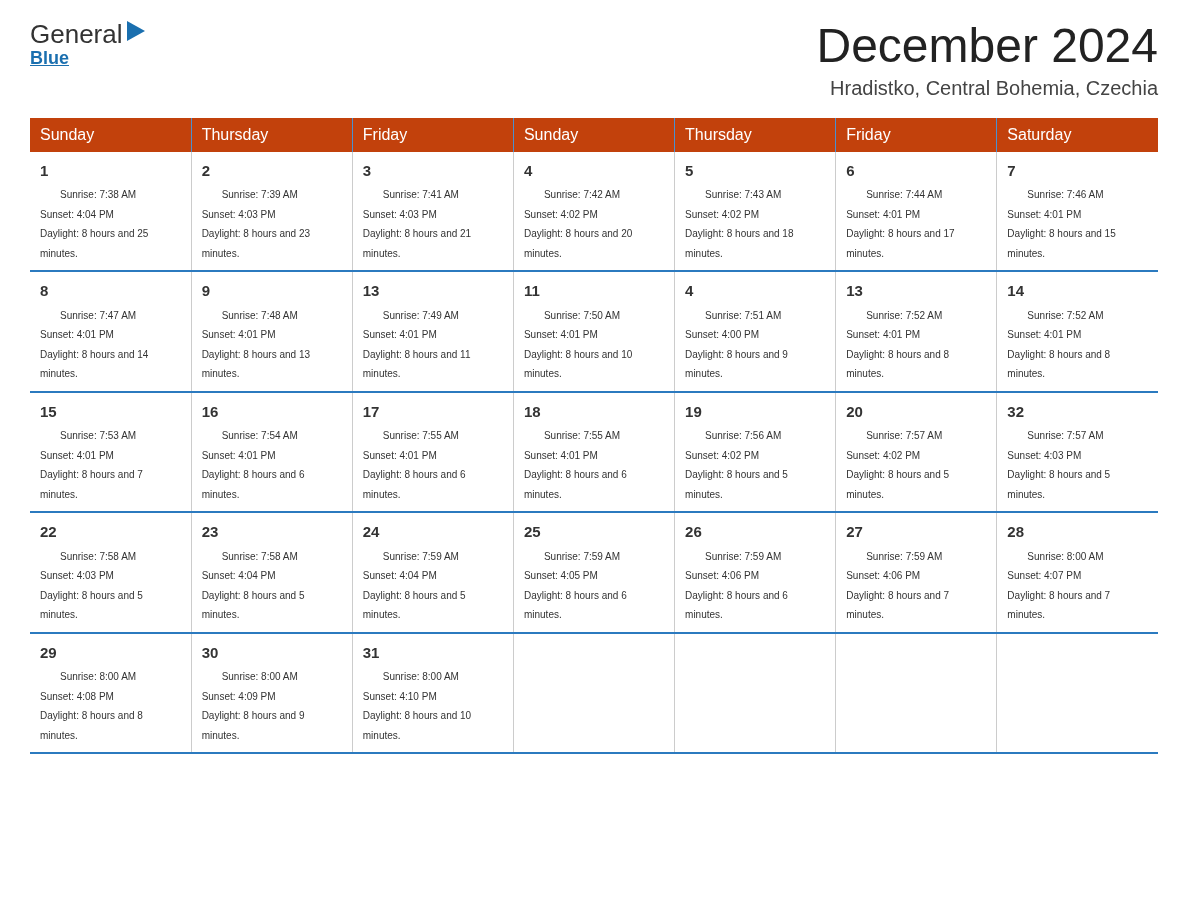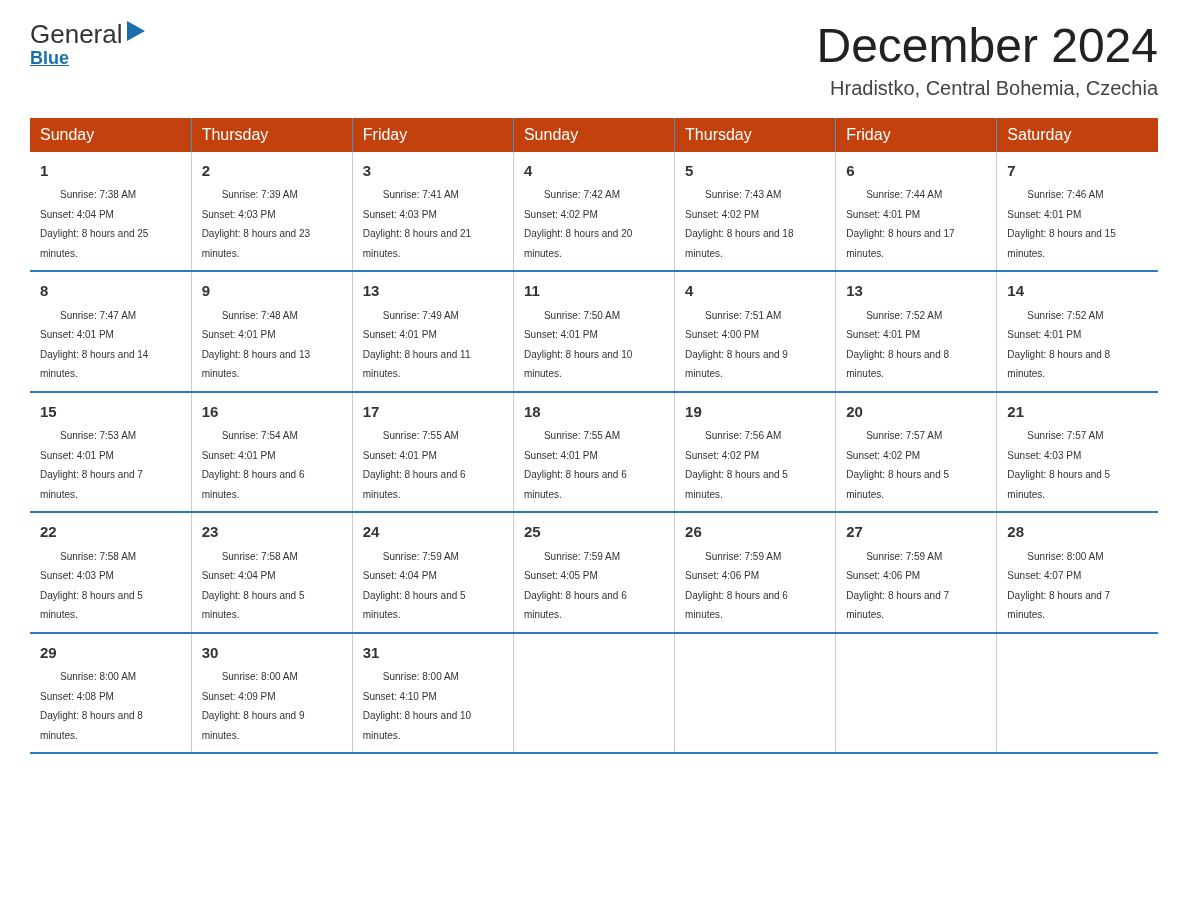--- a/index.html
+++ b/index.html
@@ -146,21 +146,21 @@
         <td><span class="day-num">13</span><span class="day-info">Sunrise: 7:52 AM<br>Sunset: 4:01 PM<br>Daylight: 8 hours and 8 minutes.</span></td>
         <td><span class="day-num">14</span><span class="day-info">Sunrise: 7:52 AM<br>Sunset: 4:01 PM<br>Daylight: 8 hours and 8 minutes.</span></td>
       </tr>
       <tr>
         <td><span class="day-num">15</span><span class="day-info">Sunrise: 7:53 AM<br>Sunset: 4:01 PM<br>Daylight: 8 hours and 7 minutes.</span></td>
         <td><span class="day-num">16</span><span class="day-info">Sunrise: 7:54 AM<br>Sunset: 4:01 PM<br>Daylight: 8 hours and 6 minutes.</span></td>
         <td><span class="day-num">17</span><span class="day-info">Sunrise: 7:55 AM<br>Sunset: 4:01 PM<br>Daylight: 8 hours and 6 minutes.</span></td>
         <td><span class="day-num">18</span><span class="day-info">Sunrise: 7:55 AM<br>Sunset: 4:01 PM<br>Daylight: 8 hours and 6 minutes.</span></td>
         <td><span class="day-num">19</span><span class="day-info">Sunrise: 7:56 AM<br>Sunset: 4:02 PM<br>Daylight: 8 hours and 5 minutes.</span></td>
         <td><span class="day-num">20</span><span class="day-info">Sunrise: 7:57 AM<br>Sunset: 4:02 PM<br>Daylight: 8 hours and 5 minutes.</span></td>
-        <td><span class="day-num">21</span><span class="day-info">Sunrise: 7:57 AM<br>Sunset: 4:03 PM<br>Daylight: 8 hours and 5 minutes.</span></td>
+        <td><span class="day-num">32</span><span class="day-info">Sunrise: 7:57 AM<br>Sunset: 4:03 PM<br>Daylight: 8 hours and 5 minutes.</span></td>
       </tr>
       <tr>
         <td><span class="day-num">22</span><span class="day-info">Sunrise: 7:58 AM<br>Sunset: 4:03 PM<br>Daylight: 8 hours and 5 minutes.</span></td>
         <td><span class="day-num">23</span><span class="day-info">Sunrise: 7:58 AM<br>Sunset: 4:04 PM<br>Daylight: 8 hours and 5 minutes.</span></td>
         <td><span class="day-num">24</span><span class="day-info">Sunrise: 7:59 AM<br>Sunset: 4:04 PM<br>Daylight: 8 hours and 5 minutes.</span></td>
         <td><span class="day-num">25</span><span class="day-info">Sunrise: 7:59 AM<br>Sunset: 4:05 PM<br>Daylight: 8 hours and 6 minutes.</span></td>
         <td><span class="day-num">26</span><span class="day-info">Sunrise: 7:59 AM<br>Sunset: 4:06 PM<br>Daylight: 8 hours and 6 minutes.</span></td>
         <td><span class="day-num">27</span><span class="day-info">Sunrise: 7:59 AM<br>Sunset: 4:06 PM<br>Daylight: 8 hours and 7 minutes.</span></td>
         <td><span class="day-num">28</span><span class="day-info">Sunrise: 8:00 AM<br>Sunset: 4:07 PM<br>Daylight: 8 hours and 7 minutes.</span></td>
       </tr>

